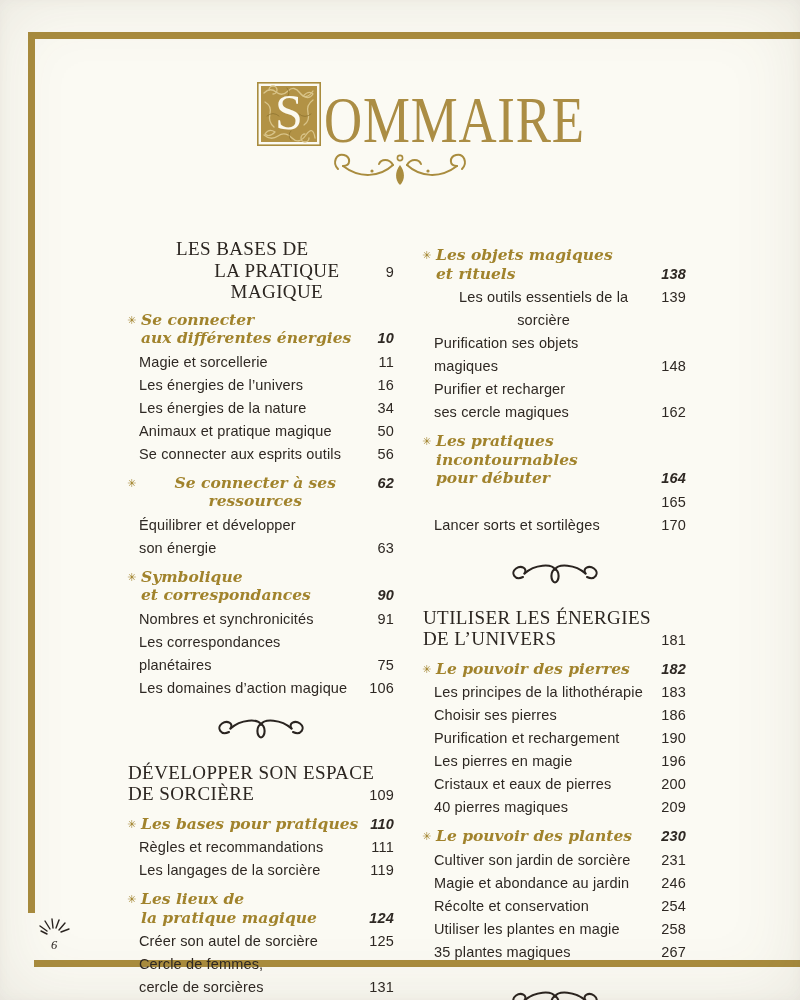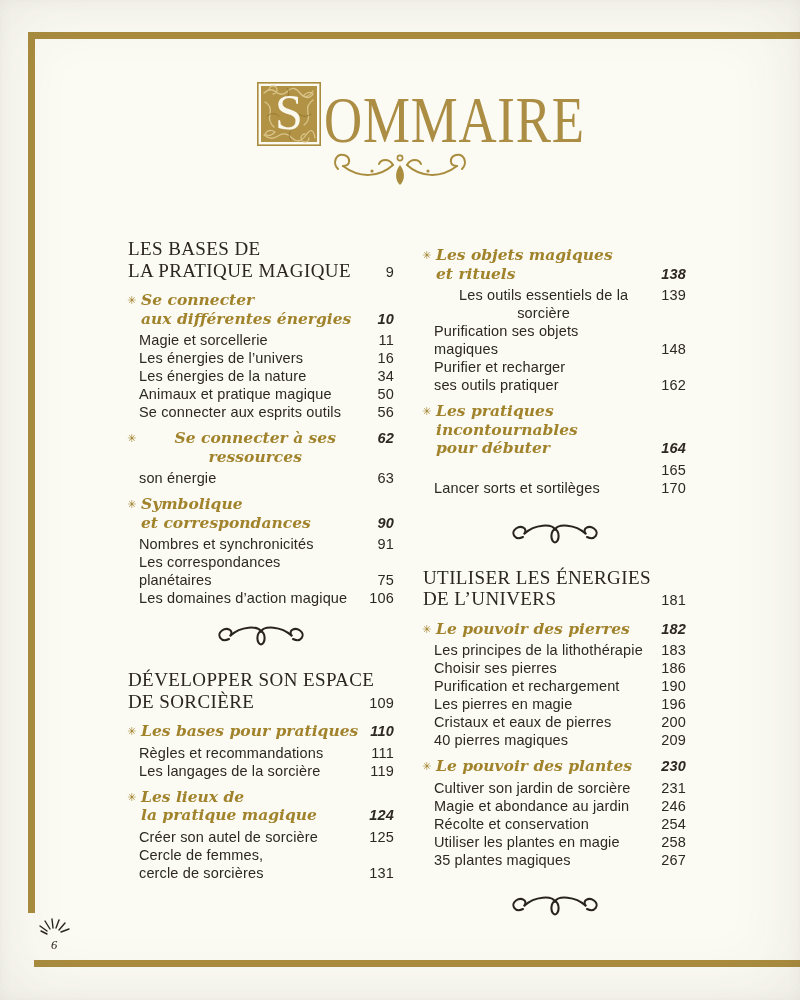--- a/index.html
+++ b/index.html
@@ -29,27 +29,27 @@
   .col{position:absolute;top:238px;z-index:2;}
   .col-left{left:128px;width:266px;}
   .col-right{left:423px;width:263px;}
   .block{position:relative;}
   .line{display:block;}
   .line.last{display:flex;align-items:baseline;text-align:center;}
   .pg{margin-left:auto;font-family:"Liberation Sans",sans-serif;font-size:14.5px;
       letter-spacing:.2px;color:#2e2823;padding-left:8px;white-space:nowrap;}
   .part{font-family:"Liberation Serif",serif;font-size:19px;line-height:21.5px;
         letter-spacing:.4px;color:#2c2621;margin:22px 0 8px;}
-  .part:first-child{margin-top:0;}
+  .part:first-child{margin-top:0;margin-left:48px;}
   .chapter{font-family:"DejaVu Serif",serif;font-style:italic;font-weight:bold;
         font-size:15.5px;line-height:18.5px;color:#a1832c;
         margin:8px 0 3px;padding-left:13px;}
   .chapter .bullet{position:absolute;left:-1px;top:1px;font-style:normal;font-weight:400;
         font-size:11px;color:#a1832c;font-family:"DejaVu Sans",sans-serif;}
-  .entry{font-size:14.5px;line-height:18px;letter-spacing:.15px;padding-left:11px;color:#2e2823;}
+  .entry{font-size:14.5px;line-height:23px;letter-spacing:.15px;padding-left:11px;color:#2e2823;}
   .divider{width:90px;margin:16px auto 13px;}
   .col-right .divider{margin:24px auto 22px;}
   .divider svg{display:block;width:90px;height:24px;}
   
   .folio{position:absolute;left:34px;top:918px;width:40px;height:42px;z-index:2;text-align:center;}
   .folio .rays{display:block;margin:0 auto;}
   .folio-num{display:block;margin-top:-4px;font-family:"Liberation Serif",serif;
       font-style:italic;font-size:12.5px;color:#2a2420;}
 </style>
 </head>
@@ -155,20 +155,21 @@
         </div>
       </div>
       <div class="block chapter">
         <span class="bullet">✳</span>
         <div class="line last">
           <span class="txt">Se connecter à ses ressources</span>
           <span class="pg">62</span>
         </div>
       </div>
       <div class="block entry">
+        <div class="line"><span class="txt">Équilibrer et développer</span></div>
         <div class="line last">
           <span class="txt">son énergie</span>
           <span class="pg">63</span>
         </div>
       </div>
       <div class="block chapter">
         <span class="bullet">✳</span>
         <div class="line"><span class="txt">Symbolique</span></div>
         <div class="line last">
           <span class="txt">et correspondances</span>
@@ -275,21 +276,21 @@
       <div class="block entry">
         <div class="line"><span class="txt">Purification ses objets</span></div>
         <div class="line last">
           <span class="txt">magiques</span>
           <span class="pg">148</span>
         </div>
       </div>
       <div class="block entry">
         <div class="line"><span class="txt">Purifier et recharger</span></div>
         <div class="line last">
-          <span class="txt">ses outils pratiquer</span>
+          <span class="txt">ses cercle magiques</span>
           <span class="pg">162</span>
         </div>
       </div>
       <div class="block chapter">
         <span class="bullet">✳</span>
         <div class="line"><span class="txt">Les pratiques incontournables</span></div>
         <div class="line last">
           <span class="txt">pour débuter</span>
           <span class="pg">164</span>
         </div>

